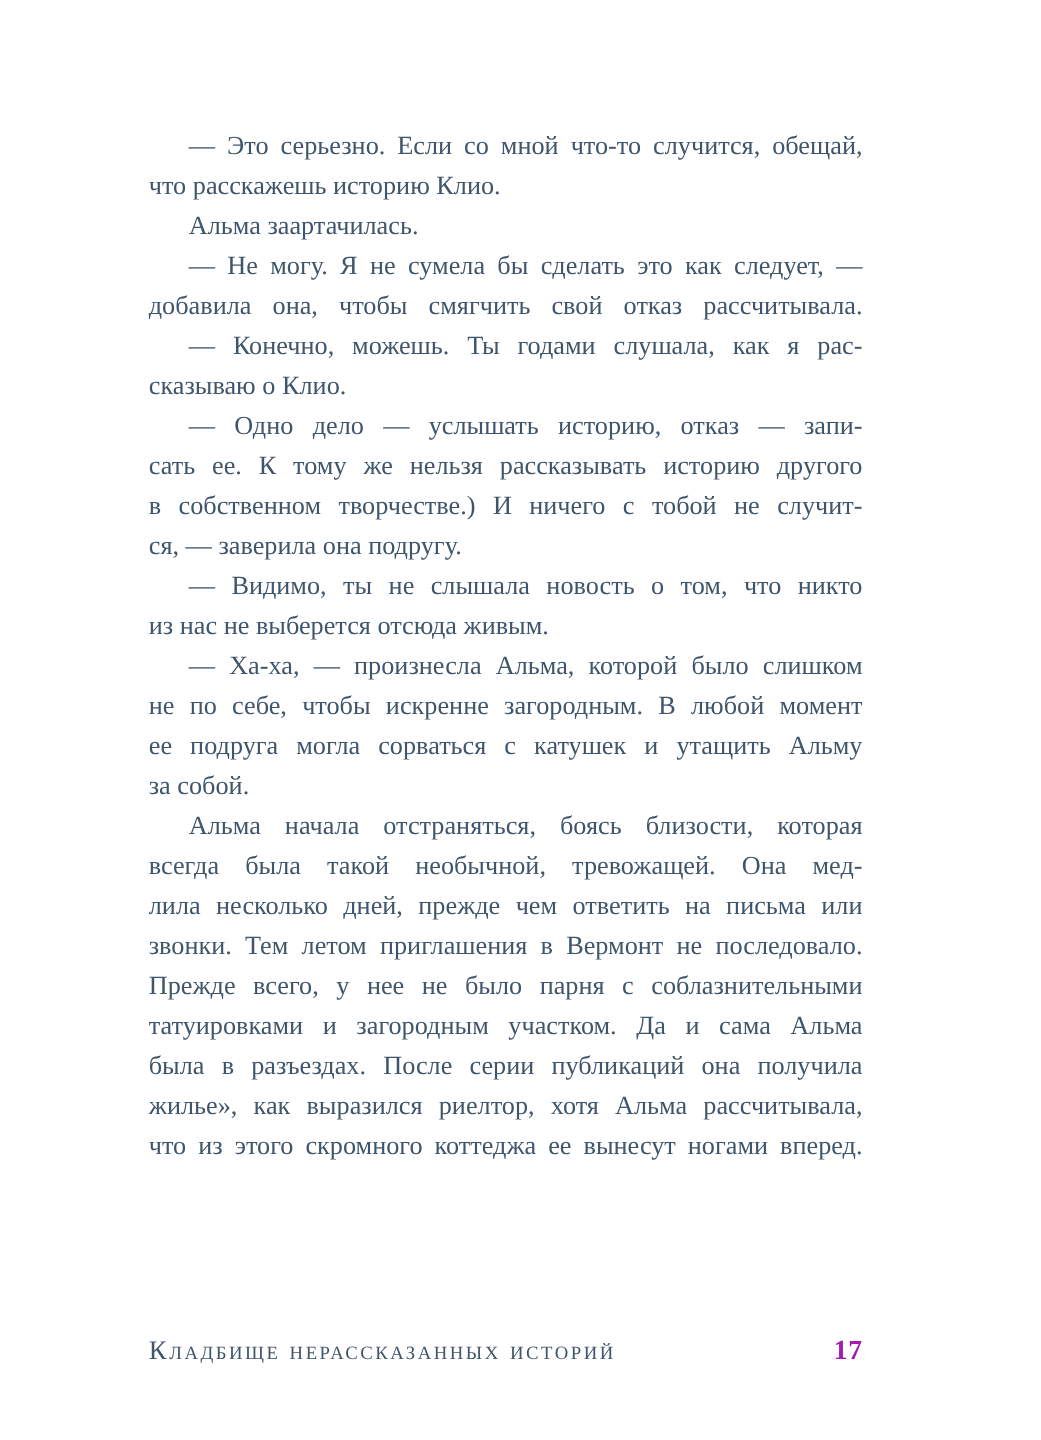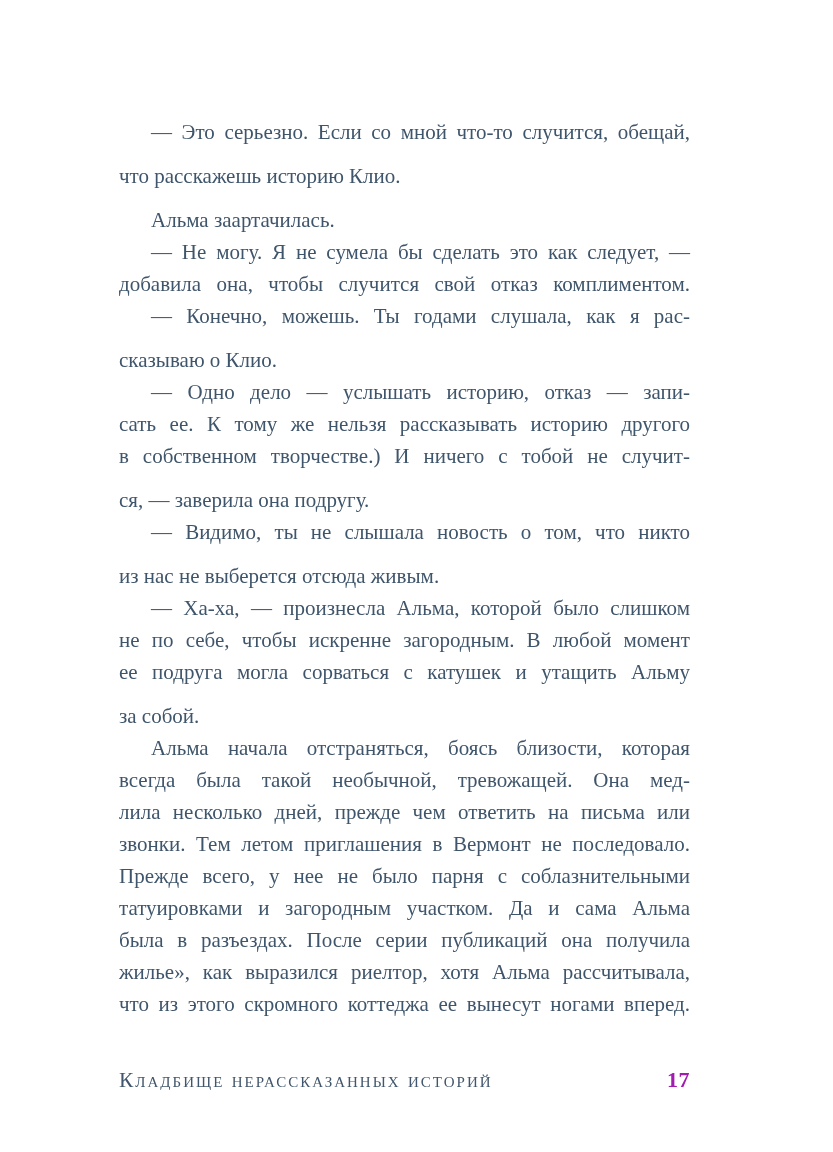--- a/index.html
+++ b/index.html
@@ -12,35 +12,35 @@
   }
   .page {
     position: relative;
     width: 833px;
     height: 1152px;
     background: #ffffff;
   }
   .text-block {
     position: absolute;
     left: 119px;
-    top: 116px;
+    top: 100px;
     width: 571px;
     color: #3f556b;
     font-size: 21px;
     line-height: 32px;
   }
   .para { margin: 0; padding: 0; }
   
   .ln {
     text-align: justify;
     text-align-last: justify;
     height: 32px;
     overflow: visible;
   }
-  .ln.end { text-align-last: left; margin-top: 12px; }
+  .ln.end { text-align-last: left; }
   .ln.ind { text-indent: 32px; }
   .footer {
     position: absolute;
     left: 119px;
     width: 571px;
     top: 1030px;
     display: flex;
     justify-content: space-between;
     align-items: baseline;
     color: #41566c;
@@ -71,21 +71,21 @@
       <div class="ln ind">— Это серьезно. Если со мной что-то случится, обещай,</div>
       <div class="ln end">что расскажешь историю Клио.</div>
     </div>
 
     <div class="para">
       <div class="ln ind end">Альма заартачилась.</div>
     </div>
 
     <div class="para">
       <div class="ln ind">— Не могу. Я не сумела бы сделать это как следует, —</div>
-      <div class="ln">добавила она, чтобы случится свой отказ комплиментом.</div>
+      <div class="ln">добавила она, чтобы смягчить свой отказ рассчитывала.</div>
     </div>
 
     <div class="para">
       <div class="ln ind">— Конечно, можешь. Ты годами слушала, как я рас-</div>
       <div class="ln end">сказываю о Клио.</div>
     </div>
 
     <div class="para">
       <div class="ln ind">— Одно дело — услышать историю, отказ — запи-</div>
       <div class="ln">сать ее. К тому же нельзя рассказывать историю другого</div>

